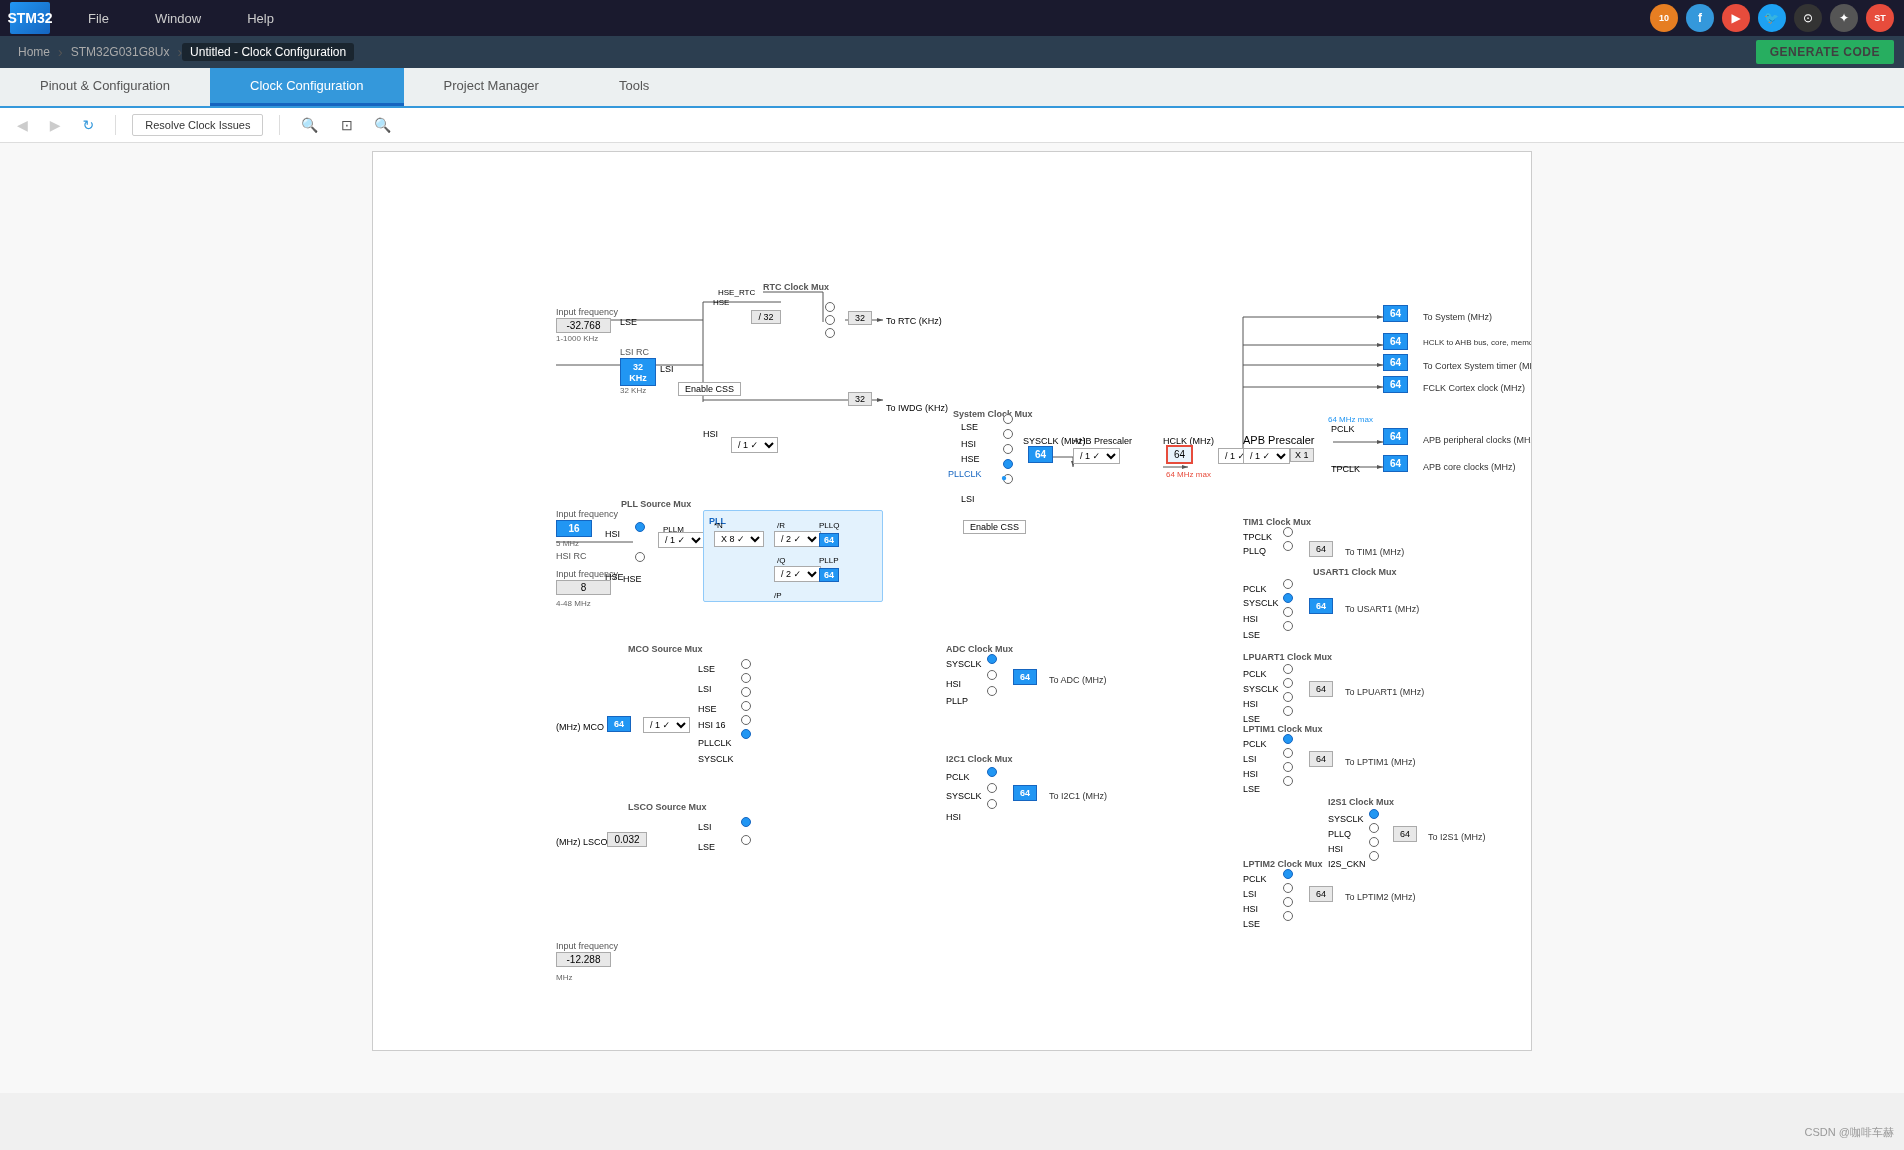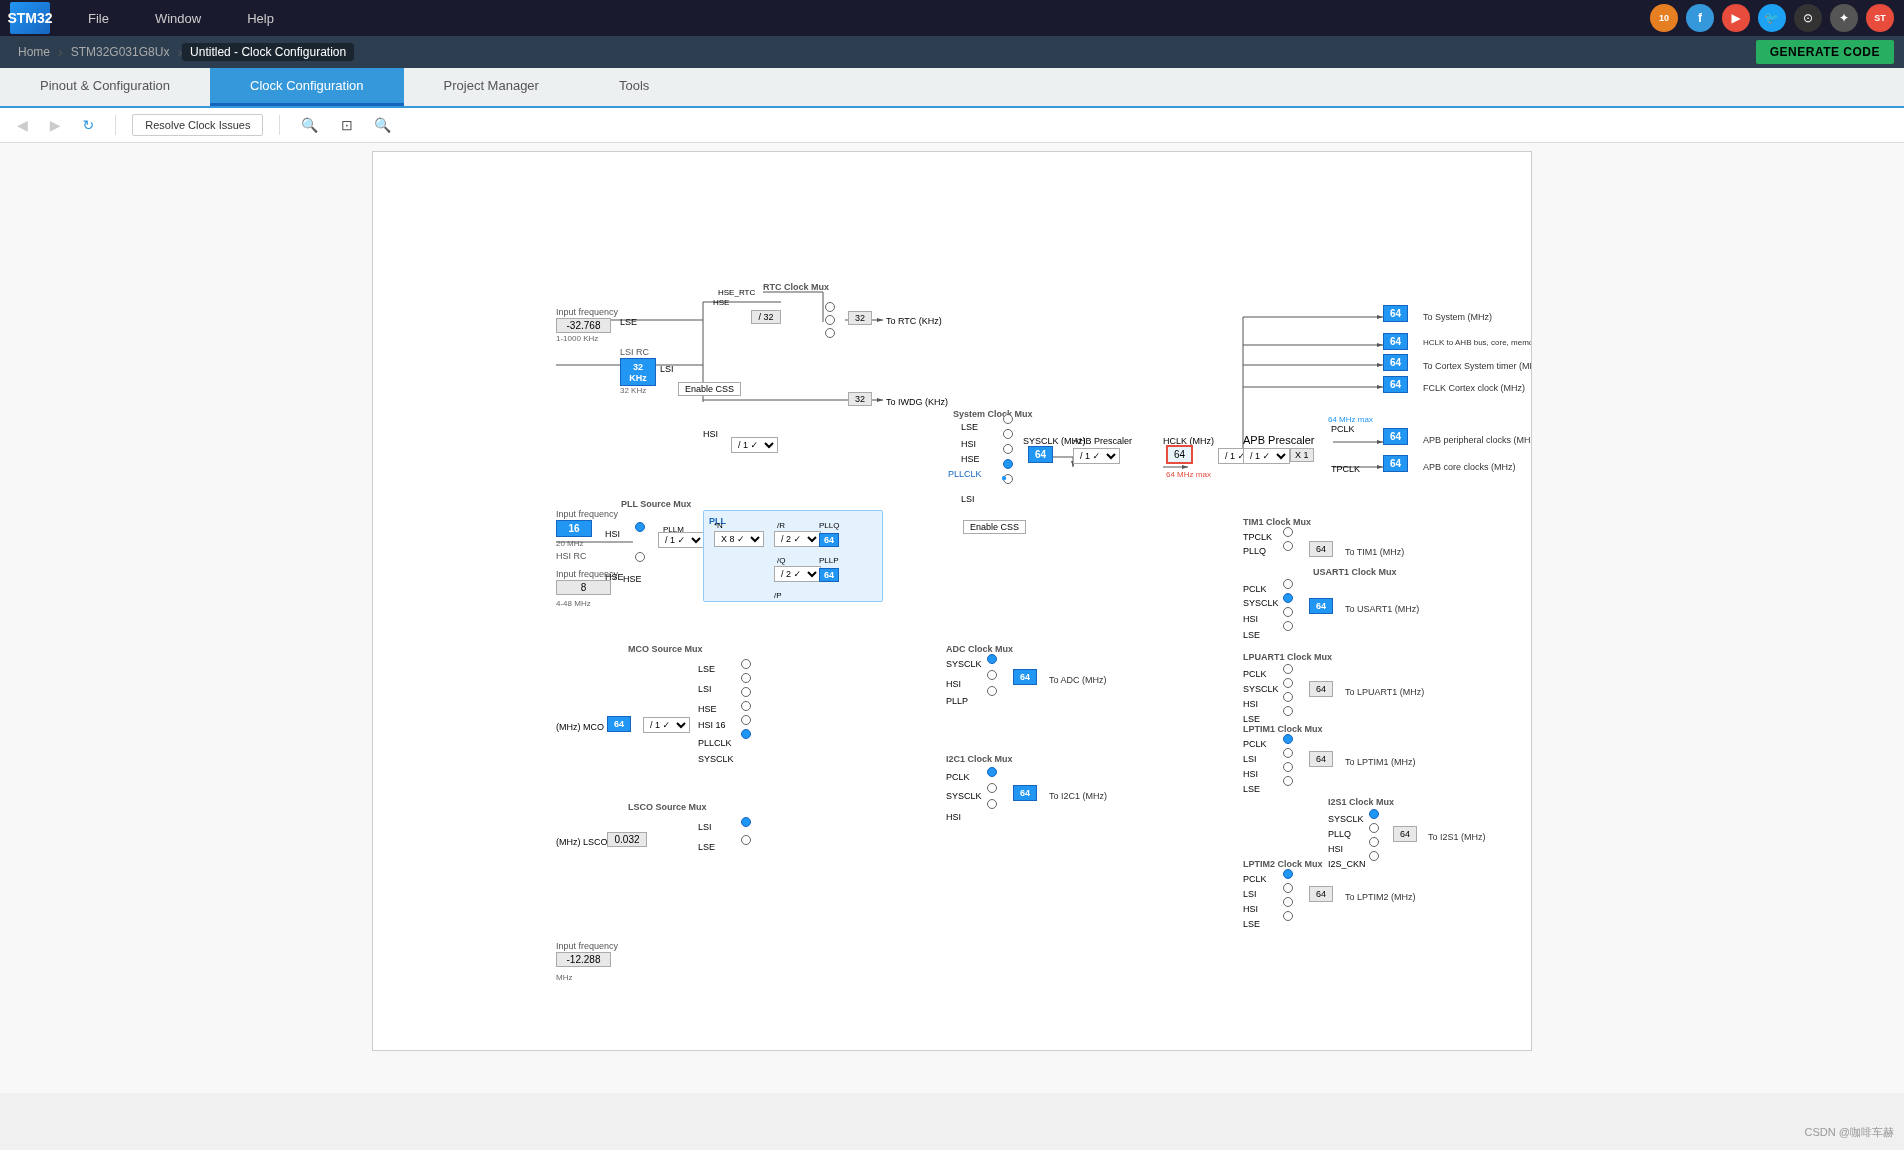--- a/index.html
+++ b/index.html
@@ -16,21 +16,21 @@
     .icon-blue { background: #3498db; color: white; }
     .icon-red { background: #e74c3c; color: white; }
     .icon-gray { background: #555; color: white; }
     .icon-dark { background: #333; color: white; }
 
     
     #breadcrumb { background: #2c3e50; height: 32px; display: flex; align-items: center; padding: 0 10px; gap: 0; }
     .bc-item { color: #aaa; font-size: 12px; padding: 2px 8px; cursor: pointer; }
     .bc-sep { color: #555; font-size: 14px; }
     .bc-active { color: white; background: #1a252f; border-radius: 3px; padding: 2px 8px; }
-    #gen-code-btn { margin-left: auto; background: #27ae60; color: #000000; border: none; padding: 5px 14px; font-size: 12px; font-weight: bold; border-radius: 2px; cursor: pointer; letter-spacing: 0.5px; }
+    #gen-code-btn { margin-left: auto; background: #27ae60; color: #404040; border: none; padding: 5px 14px; font-size: 12px; font-weight: bold; border-radius: 2px; cursor: pointer; letter-spacing: 0.5px; }
 
     
     #tabbar { background: #ecf0f1; display: flex; border-bottom: 2px solid #3498db; }
     .tab { padding: 10px 40px; font-size: 13px; cursor: pointer; color: #555; border-bottom: 3px solid transparent; }
     .tab.active { background: #3498db; color: white; border-bottom: 3px solid #1565C0; }
 
     
     #toolbar { background: white; display: flex; align-items: center; padding: 6px 12px; gap: 12px; border-bottom: 1px solid #ddd; }
     .toolbar-btn { background: none; border: none; cursor: pointer; font-size: 14px; color: #555; padding: 3px 5px; border-radius: 2px; }
     .toolbar-btn.disabled { color: #ccc; cursor: default; }
@@ -211,21 +211,21 @@
     <div class="diag" style="left:475px; top:159px;">
       <span class="gray-box" style="font-size:9px; padding:1px 6px;">32</span>
     </div>
     <div class="diag" style="left:513px; top:162px;">
       <span style="font-size:9px;">To RTC (KHz)</span>
     </div>
 
     <div class="diag" style="left:475px; top:240px;">
       <span class="gray-box" style="font-size:9px; padding:1px 6px;">32</span>
     </div>
-    <div class="diag" style="left:513px; top:243px;">
+    <div class="diag" style="left:513px; top:249px;">
       <span style="font-size:9px;">To IWDG (KHz)</span>
     </div>
 
     <div class="diag" style="left:580px; top:255px;">
       <span class="section-label">System Clock Mux</span>
     </div>
 
     <div class="diag" style="left:588px; top:268px;">
       <span style="font-size:9px;">LSE</span>
     </div>
@@ -355,21 +355,21 @@
 
     <div class="diag" style="left:183px; top:355px;">
       <span style="font-size:9px; color:#555;">Input frequency</span>
     </div>
     <div class="diag" style="left:183px; top:368px;">
       <div class="blue-box" style="width:36px;">
         <span style="font-size:10px;">16</span>
       </div>
     </div>
     <div class="diag" style="left:183px; top:384px;">
-      <span style="font-size:8px; color:#666;">20 MHz</span>
+      <span style="font-size:8px; color:#666;">5 MHz</span>
     </div>
     <div class="diag" style="left:183px; top:397px;">
       <span style="font-size:9px; color:#555;">HSI RC</span>
     </div>
 
     <div class="diag" style="left:183px; top:415px;">
       <span style="font-size:9px; color:#555;">Input frequency</span>
     </div>
     <div class="diag" style="left:183px; top:428px;">
       <input class="freq-input" value="8" style="">

